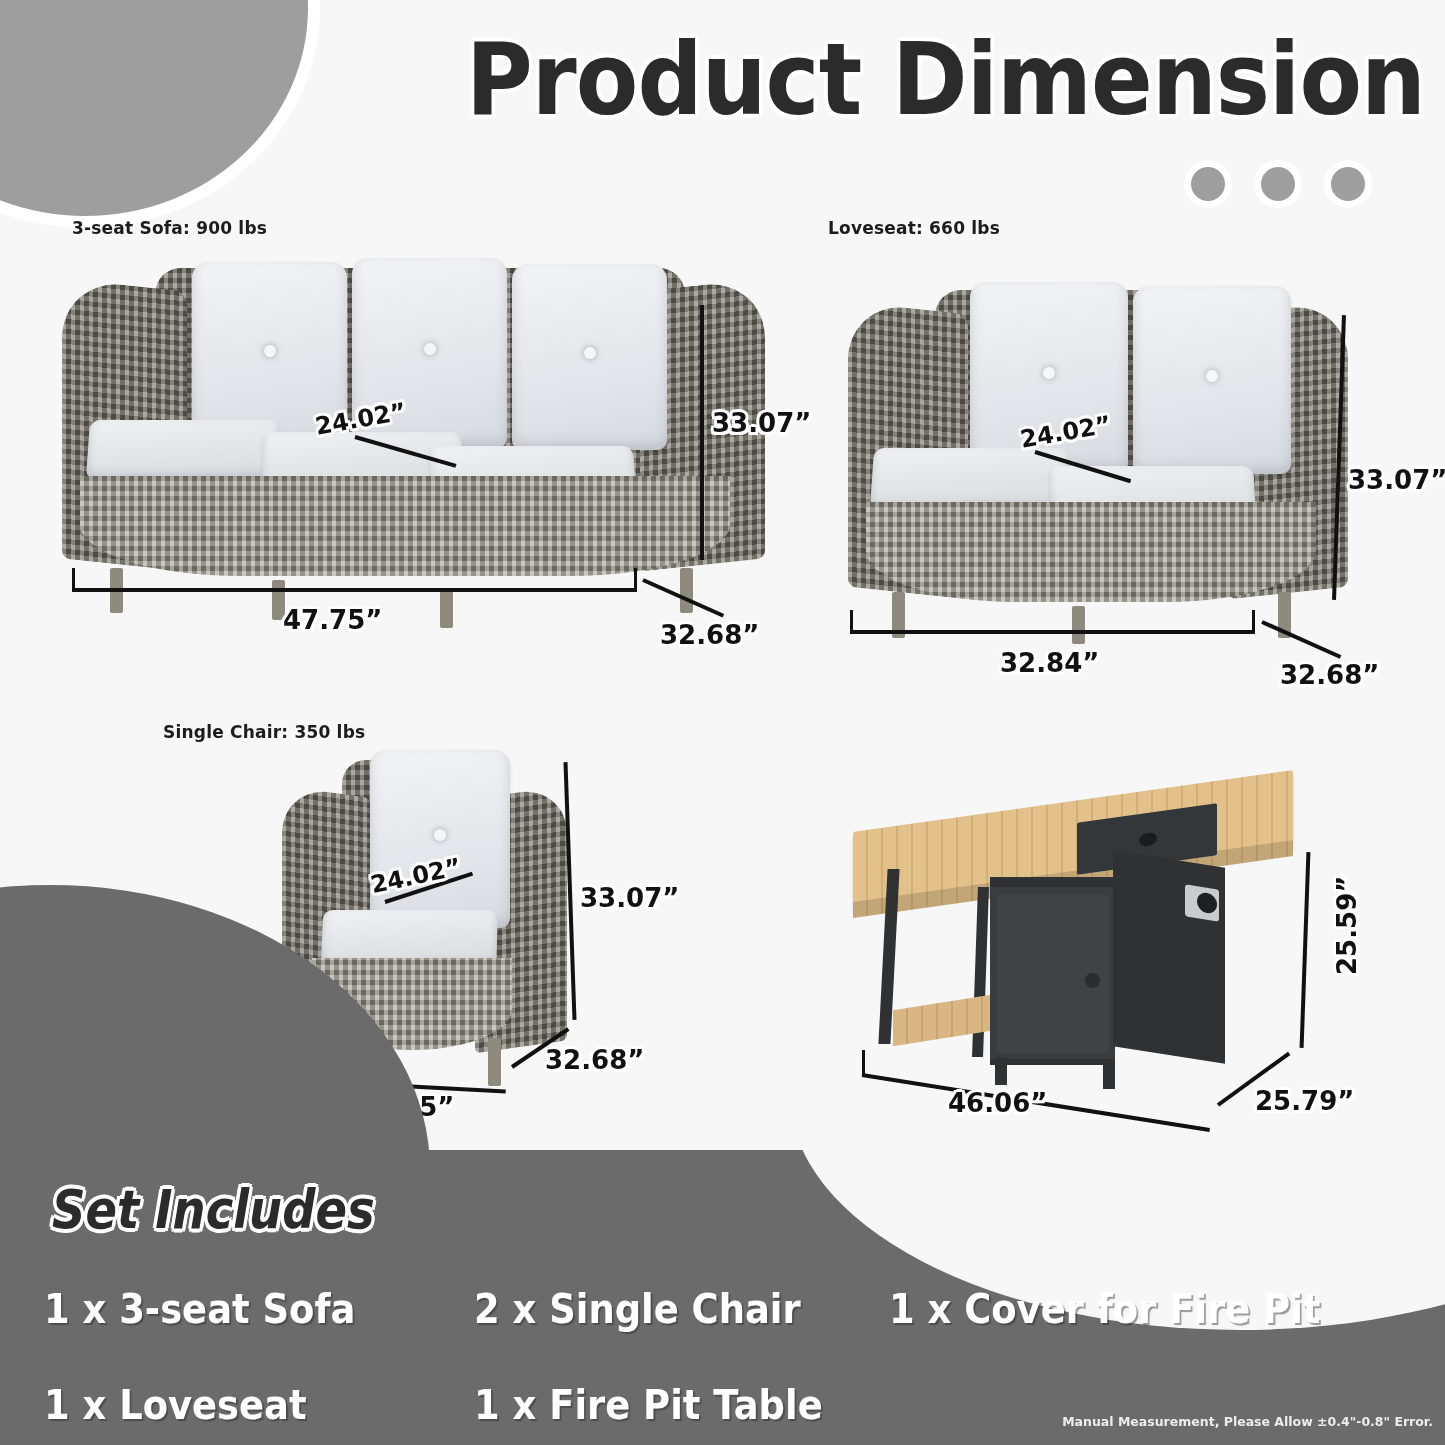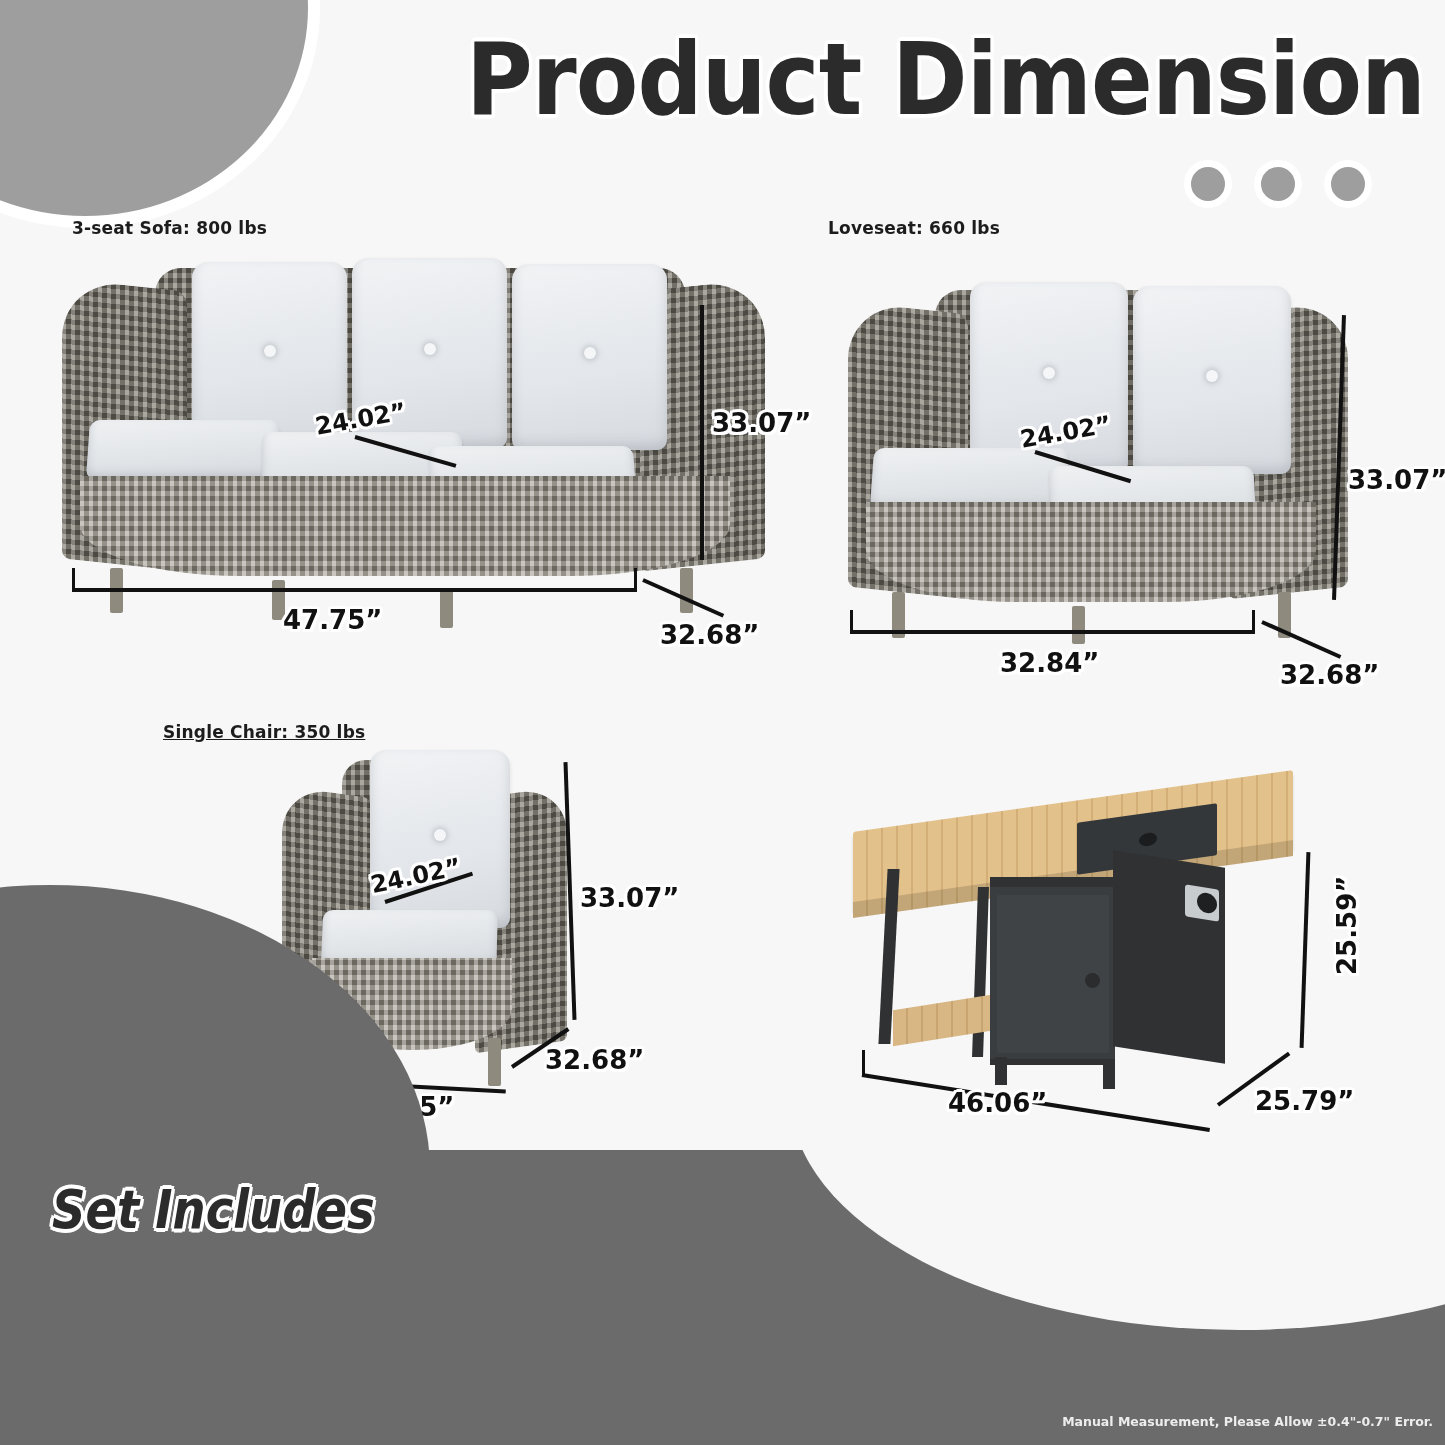--- a/index.html
+++ b/index.html
@@ -165,21 +165,21 @@
   <div class="blob-tl"></div>
 
   <div class="dots">
     <div class="dot"></div>
     <div class="dot"></div>
     <div class="dot"></div>
   </div>
 
   <div class="title">Product Dimension</div>
 
-  <div class="prod-label" style="left:72px; top:218px;">3-seat Sofa: 800 lbs</div>
+  <div class="prod-label" style="left:72px; top:218px;">3-seat Sofa: 900 lbs</div>
 
   <div class="piece" style="left:40px; top:250px; width:690px; height:350px;">
 
       <div class="wicker-dark" style="position:absolute;left:115px;top:18px;width:530px;height:210px;border-radius:26px 26px 0 0;"></div>
 
       <div class="wicker-dark" style="position:absolute;left:22px;top:35px;width:125px;height:280px;
            border-radius:60px 14px 8px 8px; transform:skewY(6deg);"></div>
 
       <div class="wicker-dark" style="position:absolute;left:600px;top:35px;width:125px;height:280px;
            border-radius:14px 60px 8px 8px; transform:skewY(-6deg);"></div>
@@ -250,21 +250,21 @@
 
   <div class="ln" style="left:1262px; top:620px; width:86px; height:4px; transform:rotate(24deg); transform-origin:left center;"></div>
   <div class="dim big" style="left:1280px; top:660px;">32.68”</div>
 
   <div class="ln" style="left:1337px; top:315px; width:4px; height:285px; transform:rotate(2deg);"></div>
   <div class="dim big" style="left:1348px; top:465px;">33.07”</div>
 
   <div class="ln" style="left:1035px; top:450px; width:100px; height:4px; transform:rotate(17deg); transform-origin:left center;"></div>
   <div class="dim med" style="left:1020px; top:418px; transform:rotate(-10deg);">24.02”</div>
 
-  <div class="prod-label" style="left:163px; top:722px;text-decoration:underline;">Single Chair: 350 lbs</div>
+  <div class="prod-label" style="left:163px; top:722px;">Single Chair: 350 lbs</div>
 
   <div class="piece" style="left:270px; top:742px; width:300px; height:320px;">
       <div class="wicker-dark" style="position:absolute;left:72px;top:18px;width:165px;height:185px;border-radius:24px 24px 0 0;"></div>
       <div class="wicker-dark" style="position:absolute;left:12px;top:50px;width:92px;height:255px;
            border-radius:48px 12px 6px 6px; transform:skewY(8deg);"></div>
       <div class="wicker-dark" style="position:absolute;left:205px;top:50px;width:92px;height:255px;
            border-radius:12px 48px 6px 6px; transform:skewY(-8deg);"></div>
       <div class="back-cushion" style="position:absolute;left:100px;top:8px;width:140px;height:178px;">
         <div class="tuft"></div>
       </div>
@@ -335,16 +335,24 @@
   <div class="ln" style="left:1303px; top:852px; width:4px; height:196px; transform:rotate(2deg);"></div>
   <div class="dim big vert" style="left:1332px; top:975px;">25.59”</div>
 
   <div class="band-bottom">
     <div class="band-white-ellipse"></div>
   </div>
   <div class="band-left-curve"></div>
 
   <div class="set-title">Set Includes</div>
 
-
-  <div class="disclaimer">Manual Measurement, Please Allow ±0.4"-0.7" Error.</div>
+  <div class="set-grid">
+    <div class="set-item">1 x 3-seat Sofa</div>
+    <div class="set-item">2 x Single Chair</div>
+    <div class="set-item">1 x Cover for Fire Pit</div>
+    <div class="set-item">1 x Loveseat</div>
+    <div class="set-item">1 x Fire Pit Table</div>
+    <div class="set-item"></div>
+  </div>
+
+  <div class="disclaimer">Manual Measurement, Please Allow ±0.4"-0.8" Error.</div>
 
 </div>
 
 </body></html>

